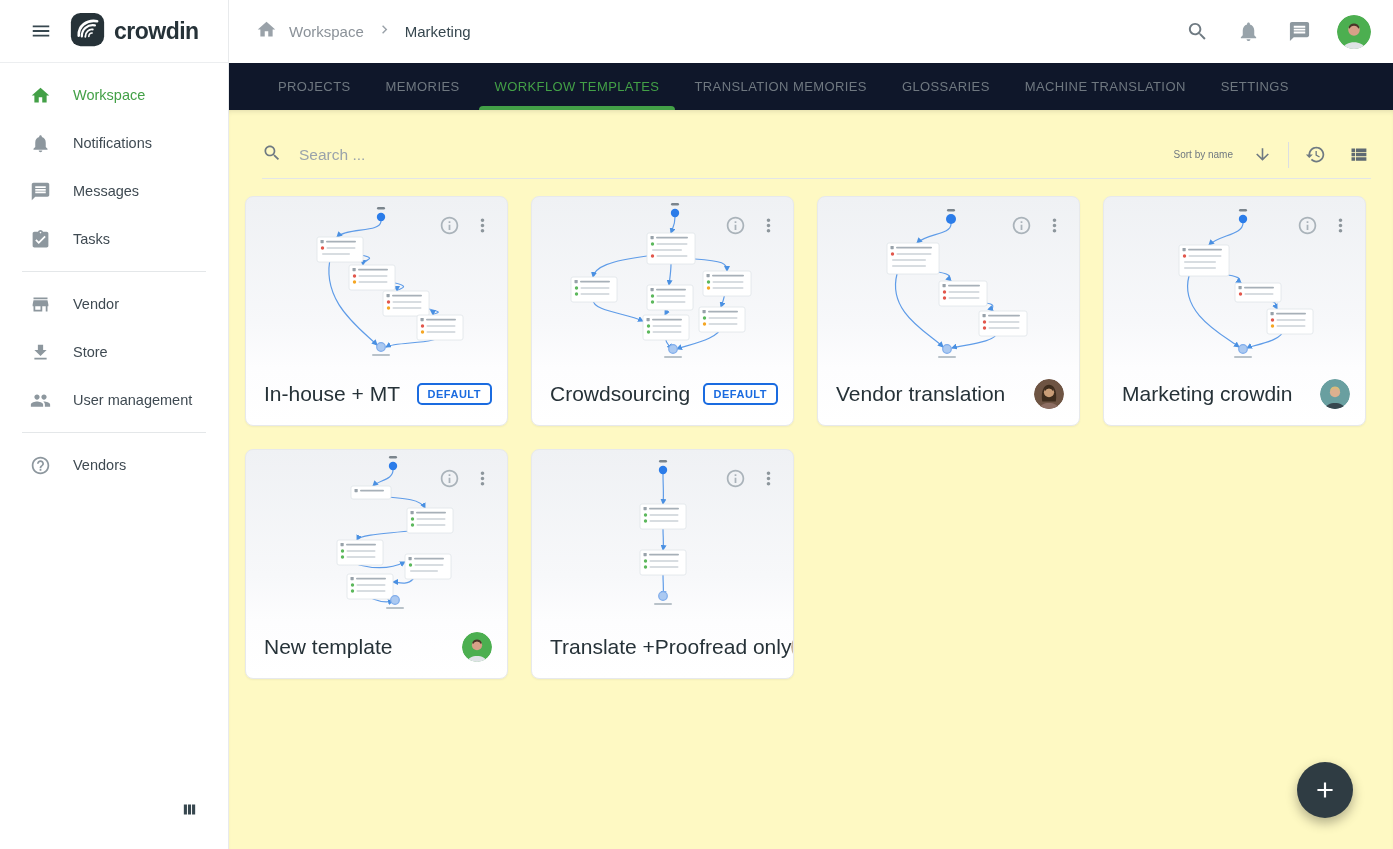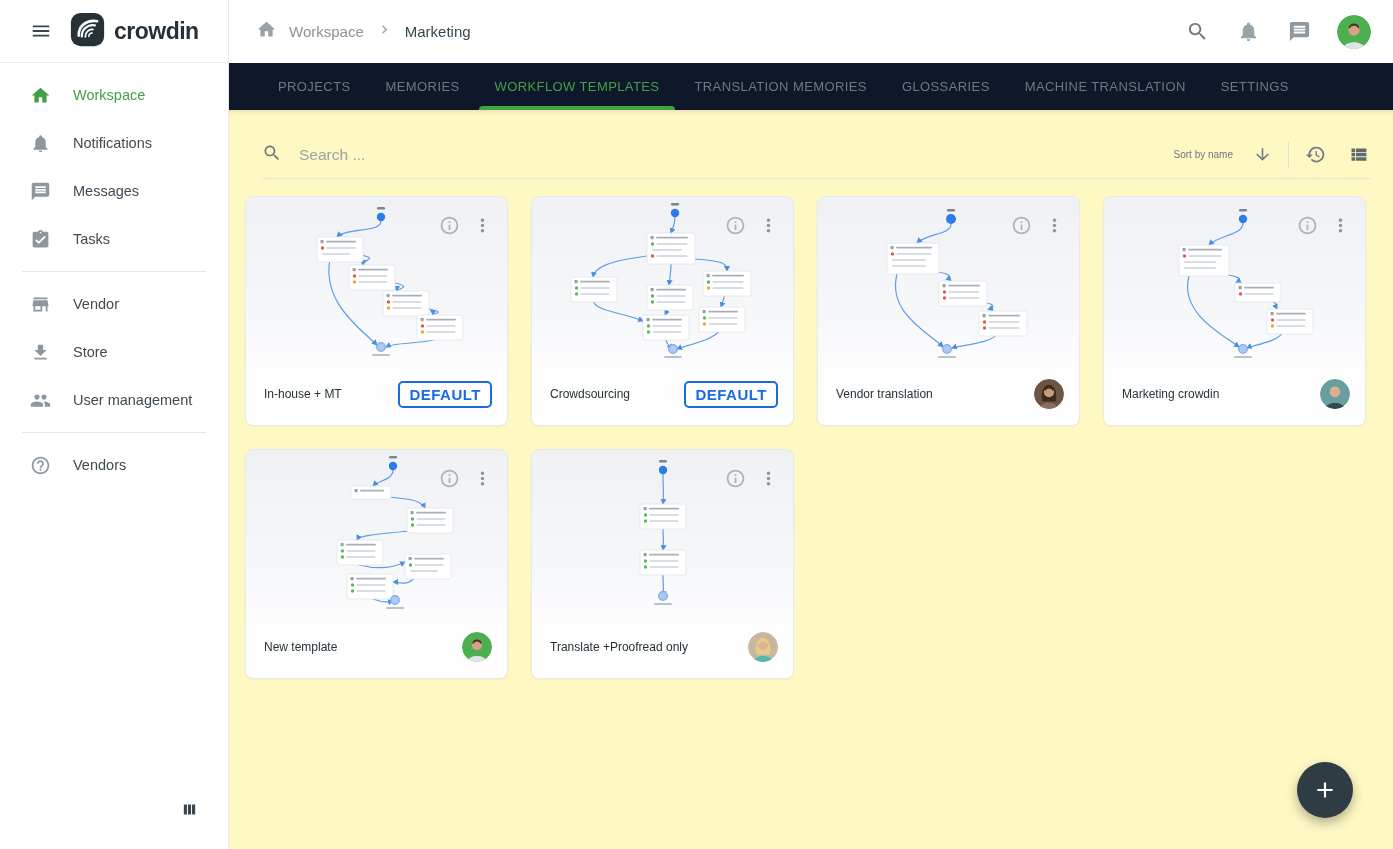--- a/index.html
+++ b/index.html
@@ -47,22 +47,22 @@
   .sort-label { font-size:10px; color:#6f7880; margin-right:18px; cursor:pointer; }
   .v-divider { width:1px; height:26px; background:#dcdfe2; margin:0 14px; }
 
   
   .cards { display:flex; flex-wrap:wrap; gap:23px; padding:17px 27px 0 16px; }
   .card { width:263px; height:230px; background:linear-gradient(180deg,#eff1f4 0%,#f7f8fa 55%,#fdfdfe 75%,#ffffff 100%);
           border:1px solid #e7e9ec; border-radius:8px; box-shadow:0 1px 2px rgba(0,0,0,.05); position:relative; cursor:pointer; overflow:hidden; }
   .card-actions { position:absolute; top:16px; right:12px; display:flex; align-items:center; gap:8px; z-index:2; }
   .card-thumb { height:160px; display:flex; justify-content:center; align-items:flex-start; padding-top:4px; }
   .card-footer { position:absolute; left:0; right:0; bottom:0; height:62px; display:flex; align-items:center; justify-content:space-between; padding:0 15px 0 18px; }
-  .card-title { font-size:12px; color:#263238; font-weight:500; white-space:nowrap; }
-  .default-badge { border:2px solid #1a6be0; color:#1a6be0; font-weight:700; font-size:15px; letter-spacing:.5px;
+  .card-title { font-size:21px; color:#263238; font-weight:500; white-space:nowrap; }
+  .default-badge { border:2px solid #1a6be0; color:#1a6be0; font-weight:700; font-size:11px; letter-spacing:.5px;
                    padding:3px 9px; border-radius:5px; background:#fff; }
   .card-avatar { width:30px; height:30px; border-radius:50%; overflow:hidden; flex-shrink:0; }
 
   
   .fab { position:fixed; right:40px; bottom:31px; width:56px; height:56px; border-radius:50%; border:none; cursor:pointer;
          background:#2f3c43; display:flex; align-items:center; justify-content:center; box-shadow:0 5px 12px rgba(0,0,0,.3); }
 </style>
 </head>
 <body>
 

